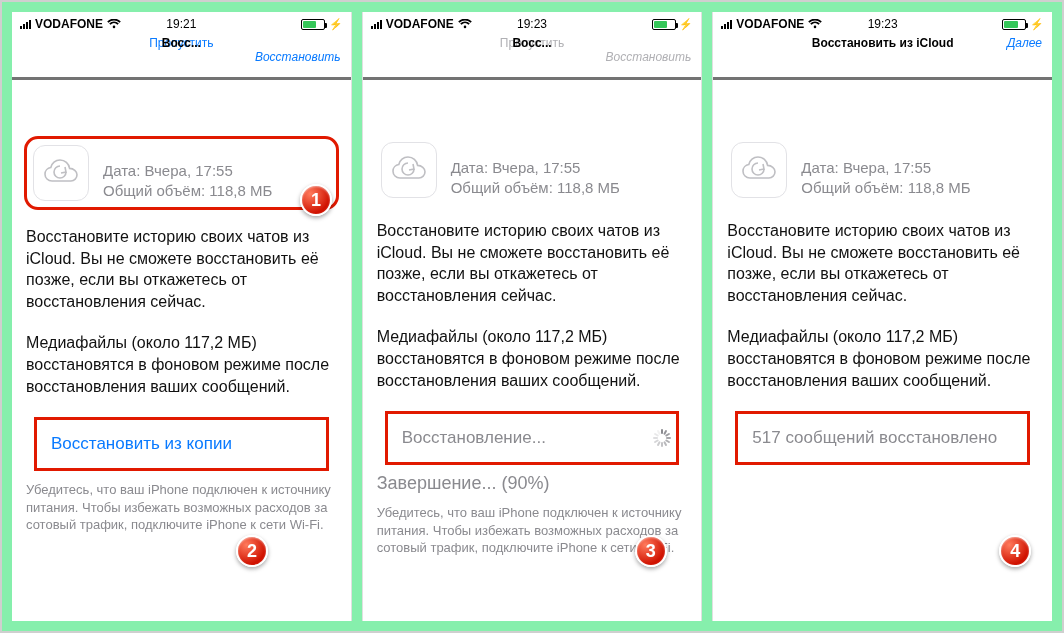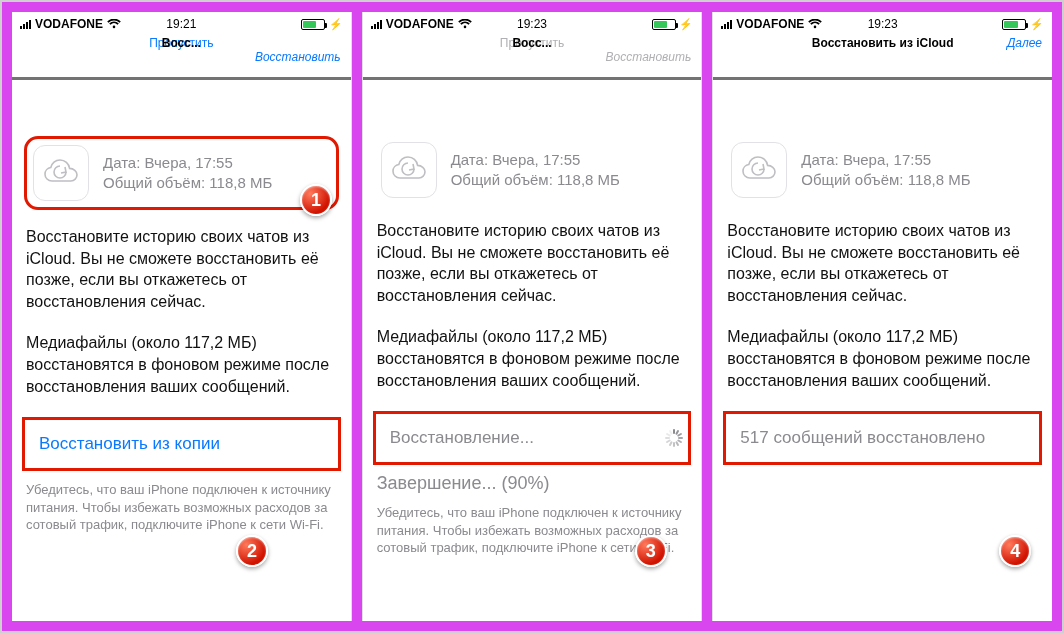--- a/index.html
+++ b/index.html
@@ -11,21 +11,21 @@
     overflow: hidden;
   }
   .stage {
     width: 1064px; height: 633px;
     border: 2px solid #cfcfcf;
     position: relative;
     display: flex;
     justify-content: space-between;
     padding: 10px;
     gap: 10px;
-    background: #d946ef;
+    background: #86efac;
   }
   .phone {
     flex: 1 1 0;
     border-left: 1px solid #e0e0e0;
     border-right: 1px solid #e0e0e0;
     background: #fff;
     position: relative;
     display: flex;
     flex-direction: column;
     overflow: hidden;
@@ -83,21 +83,21 @@
   }
   .nav-title.wide { max-width: 260px; }
 
   
   .content { padding: 0; flex:1; position:relative; }
 
   .backup-box {
     margin: 56px 12px 16px 12px;
     background:#fff;
     display:flex;
-    align-items:center;
+    align-items:flex-end;
     gap:14px;
     padding: 6px 6px;
     position:relative;
   }
   .hl { border:3px solid #e11900; border-radius:14px; padding:6px; }
   .cloud-icon {
     width:56px; height:56px; border:1px solid #e2e2e6; border-radius:12px;
     display:flex; align-items:center; justify-content:center; flex:0 0 auto;
     background:#fff;
   }
@@ -115,21 +115,21 @@
     padding: 14px 14px;
     font-size:17px;
     display:flex; align-items:center;
     position:relative;
   }
   .action-row.blue { color:#097aff; }
   .action-row.grey { color:#8a8a8f; }
   .action-row .spnr { margin-left:auto; }
   .hl-row {
     border:3px solid #e11900; border-radius:0;
-    margin: 0 10px;
+    margin: 0 22px;
   }
   .hl-row .action-row { border-radius:10px; border-top:none; border-bottom:none; }
 
   .subnote {
     margin: 10px 14px 0 14px;
     font-size:13px; color:#8a8a8f; line-height:1.35;
   }
   .completion {
     margin: 8px 14px 4px 14px;
     font-size:18px; color:#8a8a8f;

